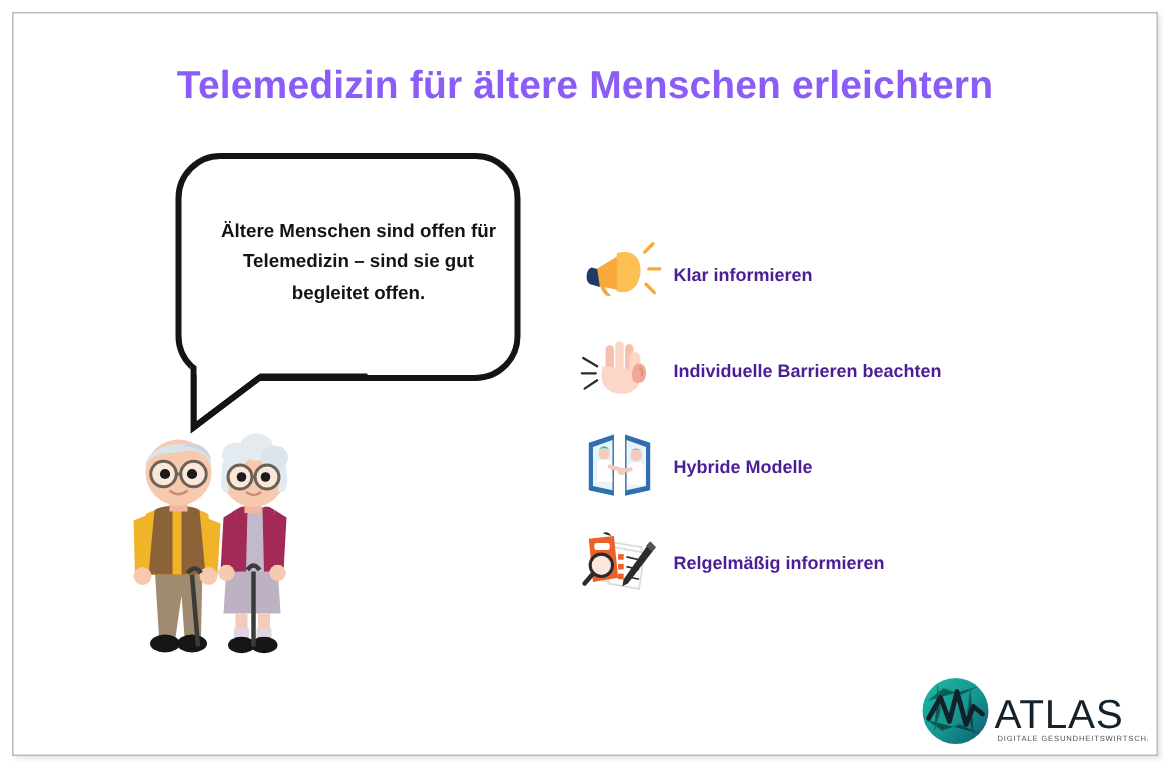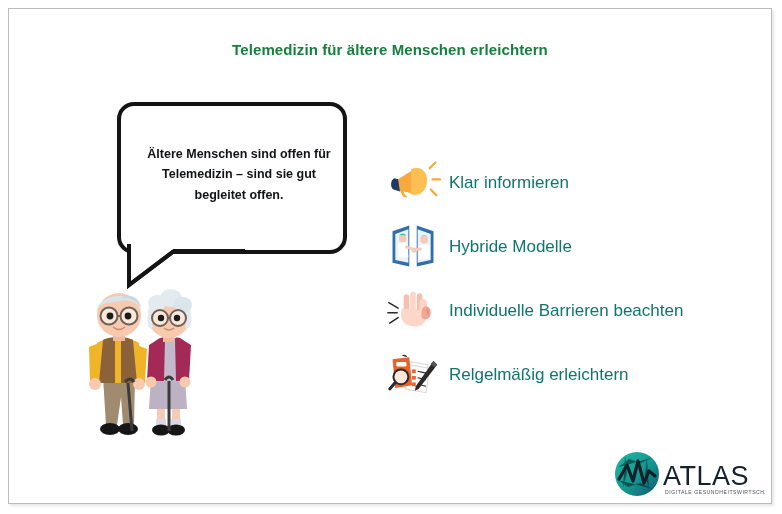--- a/index.html
+++ b/index.html
@@ -25,42 +25,42 @@
     box-shadow: 2px 2px 3px rgba(0,0,0,0.10);
   }
 
   
   .title {
     position: absolute;
     left: 0;
     top: 32px;
     width: 100%;
     text-align: center;
-    font-size: 15px;
+    font-size: 26px;
     font-weight: bold;
-    color: #15803d;
+    color: #8b5cf6;
     letter-spacing: 0.1px;
   }
 
   
   .bubble-wrap {
     position: absolute;
     left: 100px;
     top: 85px;
     width: 250px;
     height: 200px;
   }
   .bubble {
     position: absolute;
     left: 8px;
     top: 8px;
     width: 230px;
     height: 152px;
     border: 4px solid #141414;
-    border-radius: 17px;
+    border-radius: 30px;
     background: #ffffff;
     box-sizing: border-box;
   }
   .bubble-text {
     position: absolute;
     left: 20px;
     top: 38px;
     width: 196px;
     text-align: center;
     font-size: 12.5px;
@@ -100,23 +100,23 @@
   }
   .list-icon {
     width: 60px;
     height: 58px;
     flex: 0 0 60px;
     display: flex;
     align-items: center;
     justify-content: center;
   }
   .list-label {
-    font-size: 17px;
-    font-weight: normal;
-    color: #0f766e;
+    font-size: 12px;
+    font-weight: bold;
+    color: #4c1d95;
     margin-left: 6px;
     white-space: nowrap;
   }
 
   
   .logo {
     position: absolute;
     left: 604px;
     top: 440px;
     width: 152px;
@@ -241,43 +241,20 @@
           <path d="M10,24 C6,25 5,34 9,36 L16,38 L14,25 Z" fill="#1f3a66"></path>
           <path d="M16,37 q3,9 8,7 q-4,-3 -5,-8 Z" fill="#f7a93b"></path>
           <g stroke="#f7a93b" stroke-width="2.4" stroke-linecap="round">
             <path d="M48,13 L54,7"></path>
             <path d="M51,25 L59,25"></path>
             <path d="M49,36 L55,42"></path>
           </g>
         </svg>
       </span>
       <span class="list-label">Klar informieren</span>
-    </div>
-
-    <div class="list-item">
-      <span class="list-icon">
-        <svg viewBox="0 0 60 58" width="56" height="54">
-          <path d="M8,12 L26,6 L26,50 L8,46 Z" fill="#2f6fb0"></path>
-          <path d="M52,12 L34,6 L34,50 L52,46 Z" fill="#2f6fb0"></path>
-          <path d="M11,15 L25,10 L25,46 L11,43 Z" fill="#eaf2fa"></path>
-          <path d="M49,15 L35,10 L35,46 L49,43 Z" fill="#eaf2fa"></path>
-
-          <ellipse cx="19" cy="20" rx="4" ry="4.2" fill="#f3cbb8"></ellipse>
-          <path d="M15,17 q4,-5 8,0 q-4,-2 -8,0 Z" fill="#2ec4a6"></path>
-          <path d="M14,26 q5,-4 10,0 L25,40 L14,40 Z" fill="#ffffff"></path>
-          <path d="M23,29 L33,32" stroke="#f3cbb8" stroke-width="3" stroke-linecap="round"></path>
-
-          <ellipse cx="42" cy="21" rx="4.2" ry="4.4" fill="#f3cbb8"></ellipse>
-          <path d="M37.5,18 q4.5,-4 9,0 q-4.5,-2 -9,0 Z" fill="#9fb6c9"></path>
-          <path d="M36,28 q6,-4 12,0 L48,42 L36,42 Z" fill="#ffffff"></path>
-          <path d="M38,31 L30,33" stroke="#f3cbb8" stroke-width="3" stroke-linecap="round"></path>
-          <circle cx="31.5" cy="32.5" r="2.6" fill="#f3cbb8"></circle>
-        </svg>
-      </span>
-      <span class="list-label">Hybride Modelle</span>
     </div>
 
     <div class="list-item">
       <span class="list-icon">
         <svg viewBox="0 0 60 58" width="56" height="54">
           <path d="M20,14 C20,10 26,10 26,14 L26,28 L20,28 Z" fill="#f6bfae"></path>
           <path d="M27,11 C27,7 33,7 33,11 L33,28 L27,28 Z" fill="#fcd6c6"></path>
           <path d="M34,13 C34,9 40,9 40,13 L40,28 L34,28 Z" fill="#f6bfae"></path>
           <path d="M18,26 q-3,12 4,17 q6,4 15,2 q8,-3 8,-12 L45,20 q0,-4 -4,-4 q-4,0 -4,4 L37,28 Z" fill="#fcd6c6"></path>
           <path d="M44,24 q5,0 5,7 q0,7 -6,7 q-4,0 -4,-5 q0,-9 5,-9 Z" fill="#f0a795"></path>
@@ -288,20 +265,43 @@
             <path d="M5,42 L14,36"></path>
           </g>
         </svg>
       </span>
       <span class="list-label">Individuelle Barrieren beachten</span>
     </div>
 
     <div class="list-item">
       <span class="list-icon">
         <svg viewBox="0 0 60 58" width="56" height="54">
+          <path d="M8,12 L26,6 L26,50 L8,46 Z" fill="#2f6fb0"></path>
+          <path d="M52,12 L34,6 L34,50 L52,46 Z" fill="#2f6fb0"></path>
+          <path d="M11,15 L25,10 L25,46 L11,43 Z" fill="#eaf2fa"></path>
+          <path d="M49,15 L35,10 L35,46 L49,43 Z" fill="#eaf2fa"></path>
+
+          <ellipse cx="19" cy="20" rx="4" ry="4.2" fill="#f3cbb8"></ellipse>
+          <path d="M15,17 q4,-5 8,0 q-4,-2 -8,0 Z" fill="#2ec4a6"></path>
+          <path d="M14,26 q5,-4 10,0 L25,40 L14,40 Z" fill="#ffffff"></path>
+          <path d="M23,29 L33,32" stroke="#f3cbb8" stroke-width="3" stroke-linecap="round"></path>
+
+          <ellipse cx="42" cy="21" rx="4.2" ry="4.4" fill="#f3cbb8"></ellipse>
+          <path d="M37.5,18 q4.5,-4 9,0 q-4.5,-2 -9,0 Z" fill="#9fb6c9"></path>
+          <path d="M36,28 q6,-4 12,0 L48,42 L36,42 Z" fill="#ffffff"></path>
+          <path d="M38,31 L30,33" stroke="#f3cbb8" stroke-width="3" stroke-linecap="round"></path>
+          <circle cx="31.5" cy="32.5" r="2.6" fill="#f3cbb8"></circle>
+        </svg>
+      </span>
+      <span class="list-label">Hybride Modelle</span>
+    </div>
+
+    <div class="list-item">
+      <span class="list-icon">
+        <svg viewBox="0 0 60 58" width="56" height="54">
 
           <path d="M22,14 L46,18 L42,46 L18,42 Z" fill="#ffffff" stroke="#d8d8d8" stroke-width="1.2"></path>
           <path d="M26,18 L48,22 L44,48 L22,44 Z" fill="#fdfdfd" stroke="#dadada" stroke-width="1.2"></path>
           <g fill="#e8622a">
             <rect x="29" y="23" width="4" height="4"></rect>
             <rect x="29" y="30" width="4" height="4"></rect>
             <rect x="29" y="37" width="4" height="4"></rect>
           </g>
           <g stroke="#2b2b2b" stroke-width="1.2">
             <path d="M35,25 L44,27"></path>
@@ -313,21 +313,21 @@
           <rect x="12" y="15" width="11" height="5" rx="1.6" fill="#ffffff"></rect>
           <path d="M18,8 q4,-2 6,2 q-3,-1 -6,-2 Z" fill="#2b2b2b"></path>
 
           <circle cx="17" cy="31" r="8" fill="#ffffff" fill-opacity="0.85" stroke="#2b2b2b" stroke-width="2.2"></circle>
           <path d="M11,37 L5,44" stroke="#2b2b2b" stroke-width="3.2" stroke-linecap="round"></path>
 
           <path d="M52,14 L56,18 L36,44 L32,46 L33,41 Z" fill="#2b2b2b"></path>
           <path d="M52,14 L56,18 L53,21 L49,17 Z" fill="#555555"></path>
         </svg>
       </span>
-      <span class="list-label">Relgelmäßig erleichtern</span>
+      <span class="list-label">Relgelmäßig informieren</span>
     </div>
 
   </div>
 
   <svg class="logo" viewBox="0 0 152 52">
     <defs>
       <linearGradient id="atlasGrad" x1="0" y1="0" x2="1" y2="1">
         <stop offset="0%" stop-color="#1fb9a6"></stop>
         <stop offset="55%" stop-color="#14968f"></stop>
         <stop offset="100%" stop-color="#10566f"></stop>

